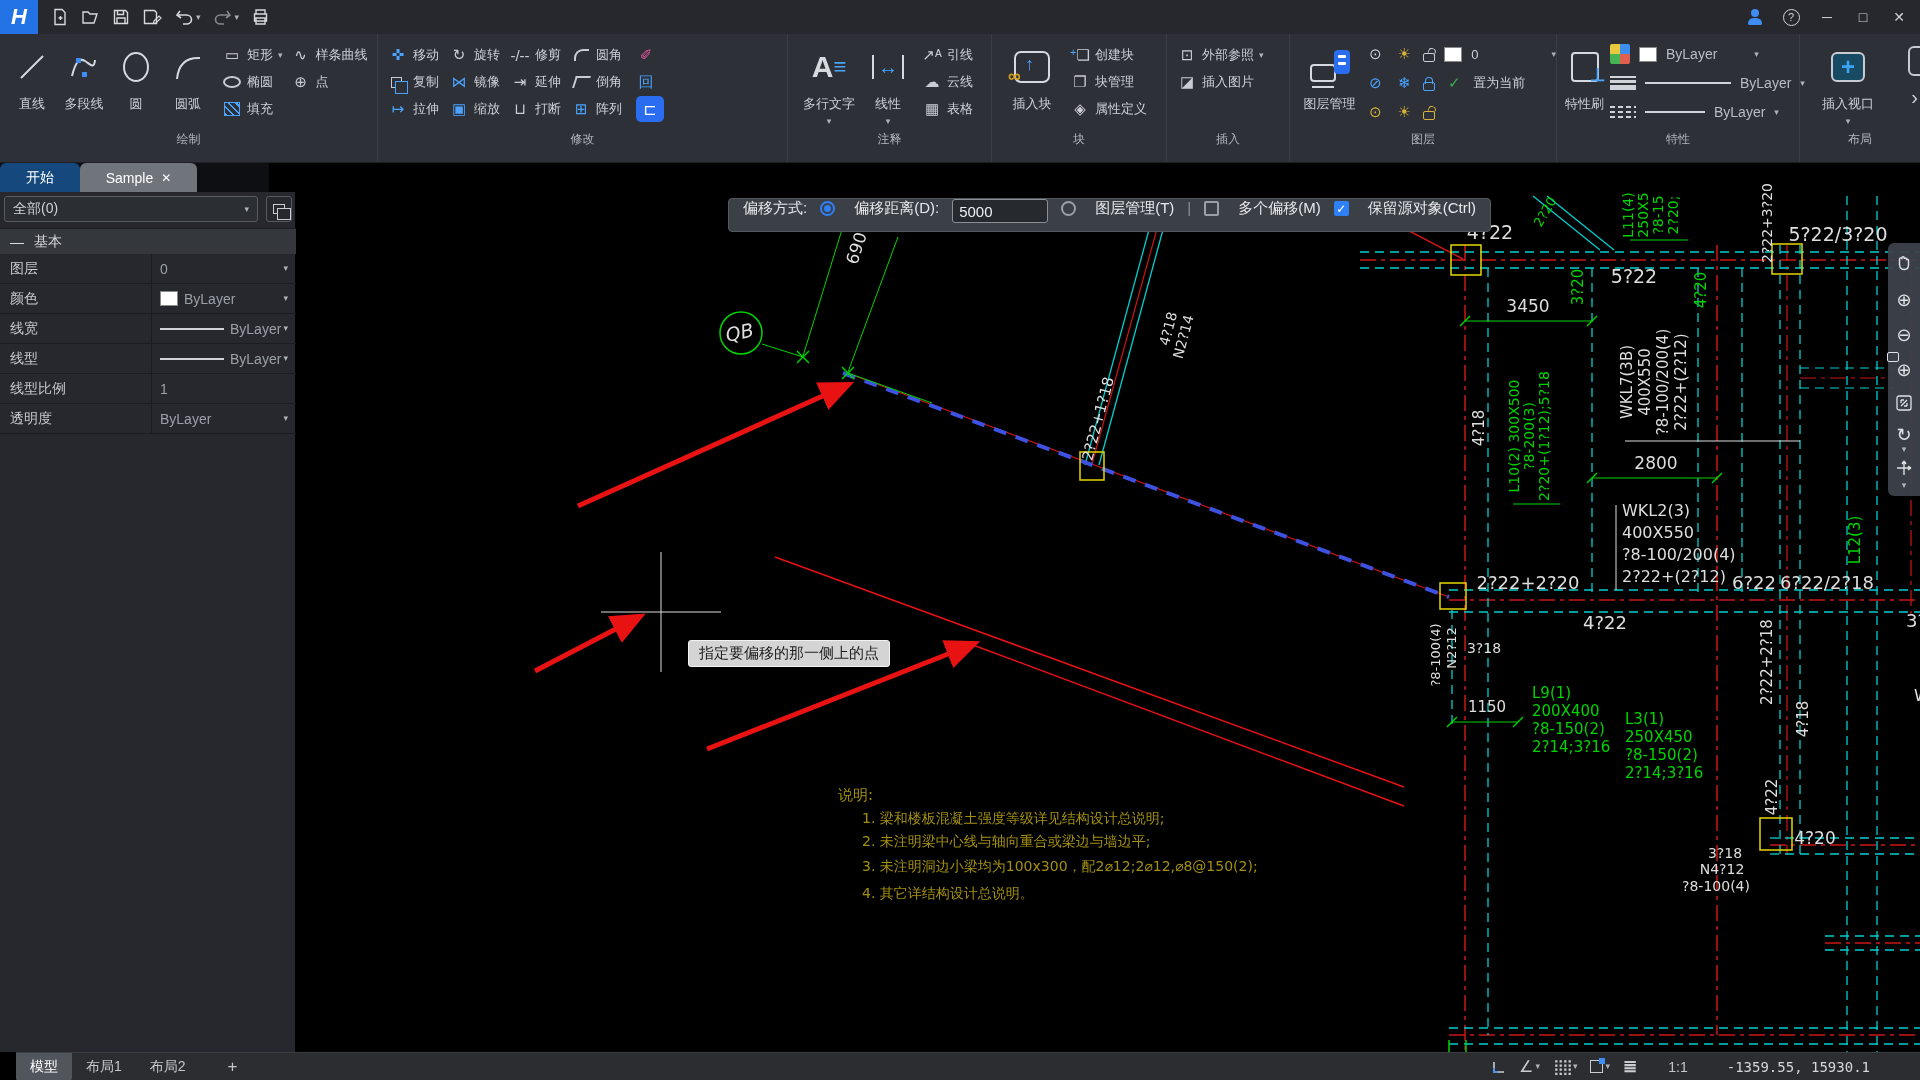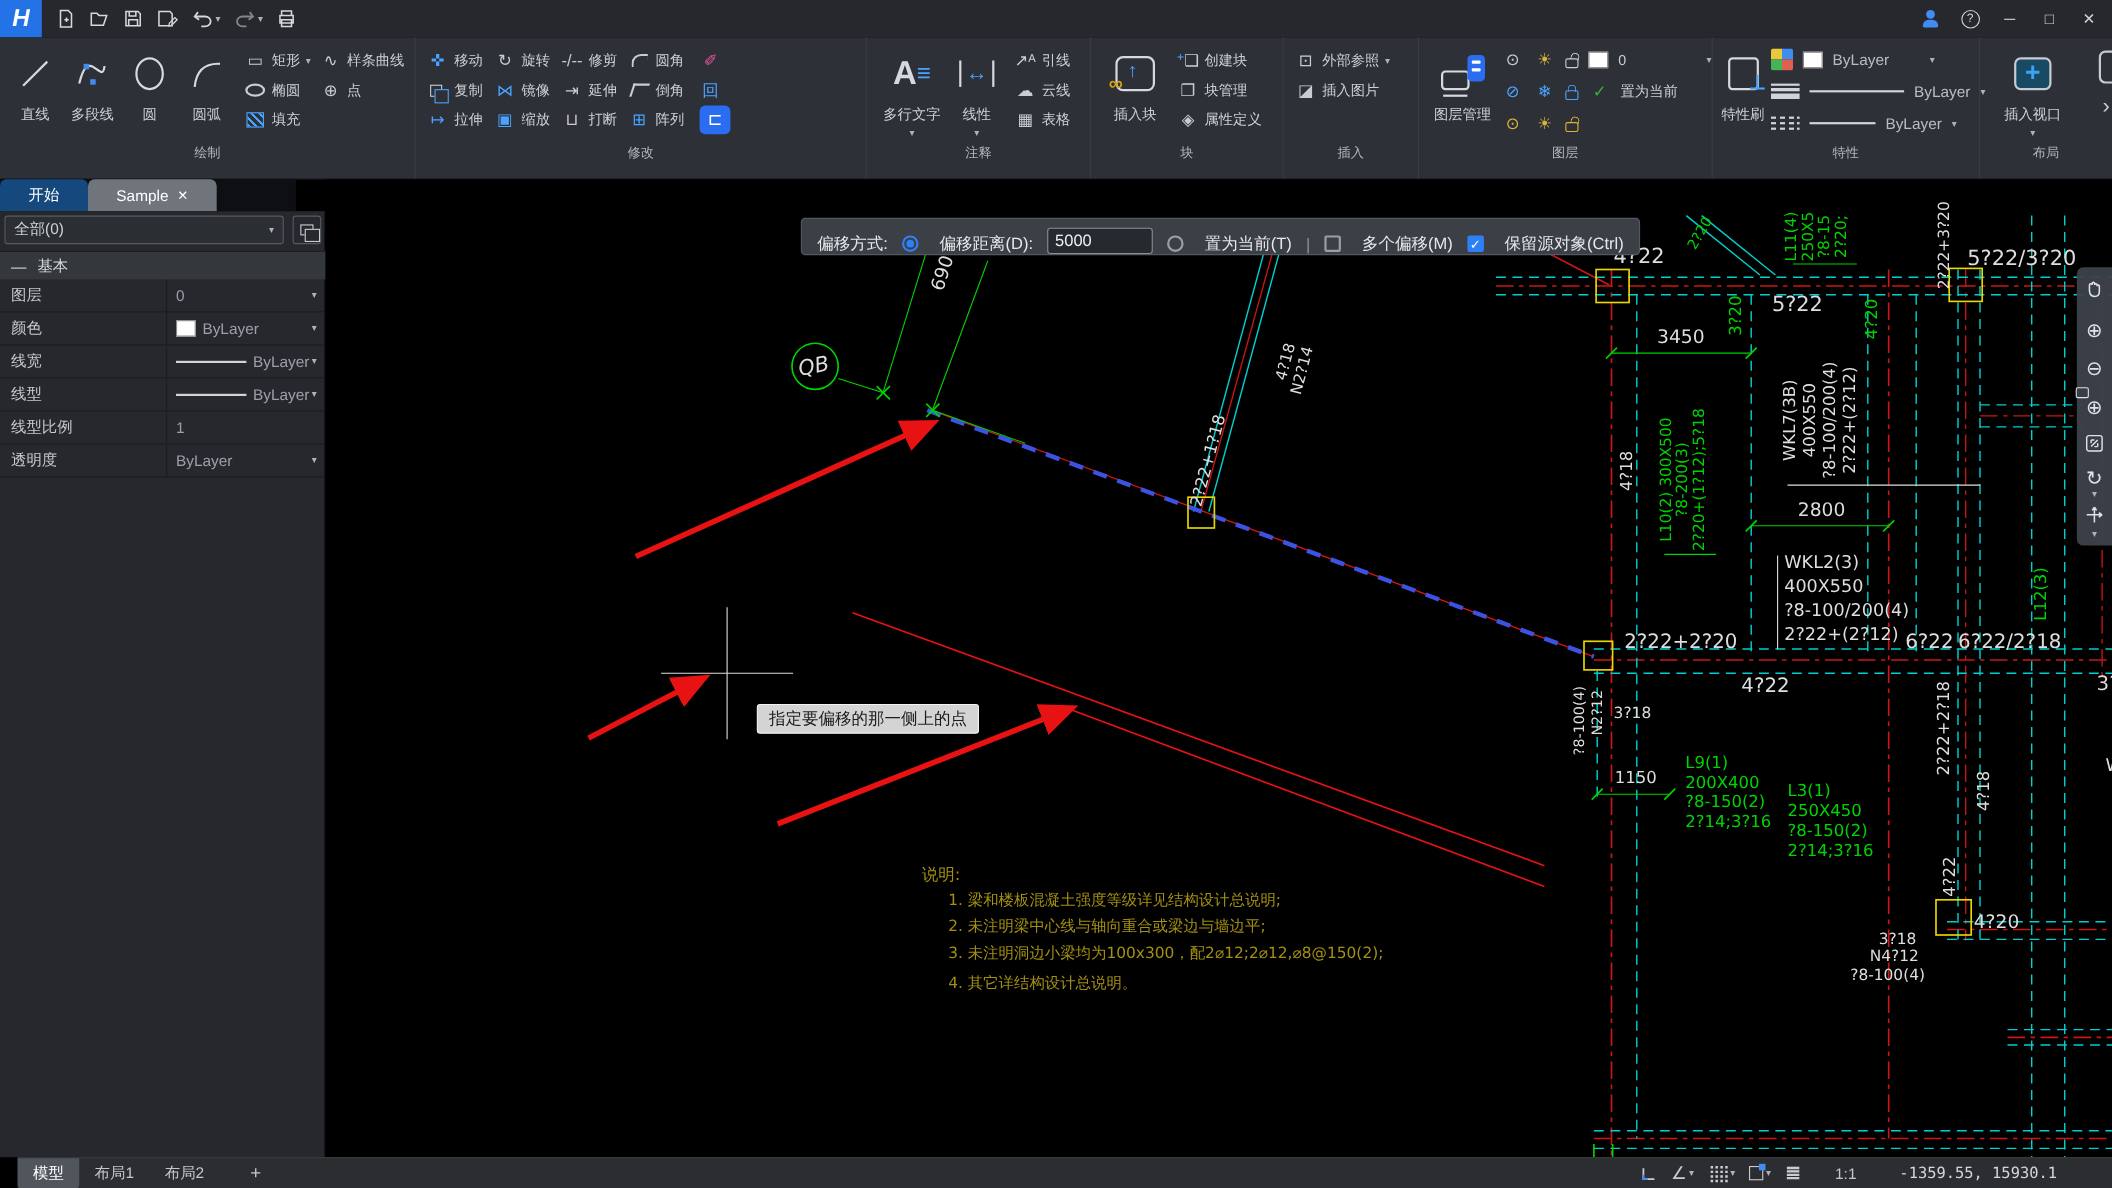--- a/index.html
+++ b/index.html
@@ -104,21 +104,21 @@
   .pcell-l{width:152px;border-right:1px solid #1b1c20;display:flex;align-items:center;
     padding-left:10px;color:#c6c9ce;font-size:14px}
   .pcell-v{flex:1;display:flex;align-items:center;padding:0 8px;color:#9ba0a7;font-size:14px;gap:6px;position:relative}
   .pcell-v .dd{position:absolute;right:8px}
   .vline{width:64px;height:2px;background:#d0d3d8}
   
   #canvas{position:absolute;left:296px;top:163px;width:1624px;height:889px;background:#000;overflow:hidden}
   #cad-svg{position:absolute;left:0;top:0}
   
   #offsetbar{position:absolute;left:432px;top:35px;height:34px;background:#3b3f46;border:1px solid #54585f;
-    border-radius:4px;display:flex;align-items:flex-end;gap:13px;padding:0 14px;color:#e6e8ea;font-size:15px;white-space:nowrap}
+    border-radius:4px;display:flex;align-items:flex-start;gap:13px;padding:0 14px;color:#e6e8ea;font-size:15px;white-space:nowrap}
   .radio{width:15px;height:15px;border-radius:50%;border:2px solid #9aa0a6;display:inline-block}
   .radio.sel{border-color:#2f7ff7;position:relative}
   .radio.sel:after{content:"";position:absolute;left:2px;top:2px;width:7px;height:7px;border-radius:50%;background:#2f7ff7}
   .cb{width:15px;height:15px;border:2px solid #9aa0a6;border-radius:2px;display:inline-block}
   .cb.on{background:#2f7ff7;border-color:#2f7ff7;color:#fff;font-size:12px;line-height:13px;text-align:center}
   #dist-input{width:96px;height:24px;background:#26292e;border:1px solid #8b9097;border-radius:3px;
     color:#eceff1;font-size:15px;padding-left:6px;font-family:"Liberation Sans",sans-serif}
   .obitem{display:flex;align-items:center;gap:19px}
   .obsep{color:#8b9097}
   
@@ -766,21 +766,21 @@
 
   <div id="offsetbar">
     <span>偏移方式:</span>
     <span class="obitem">
       <span class="radio sel"></span>
       <span>偏移距离(D):</span>
     </span>
     <input id="dist-input" value="5000" style="">
     <span class="obitem">
       <span class="radio"></span>
-      <span>置为当前(T)</span>
+      <span>图层管理(T)</span>
     </span>
     <span class="obsep">|</span>
     <span class="obitem">
       <span class="cb"></span>
       <span>多个偏移(M)</span>
     </span>
     <span class="obitem">
       <span class="cb on">✓</span>
       <span>保留源对象(Ctrl)</span>
     </span>

